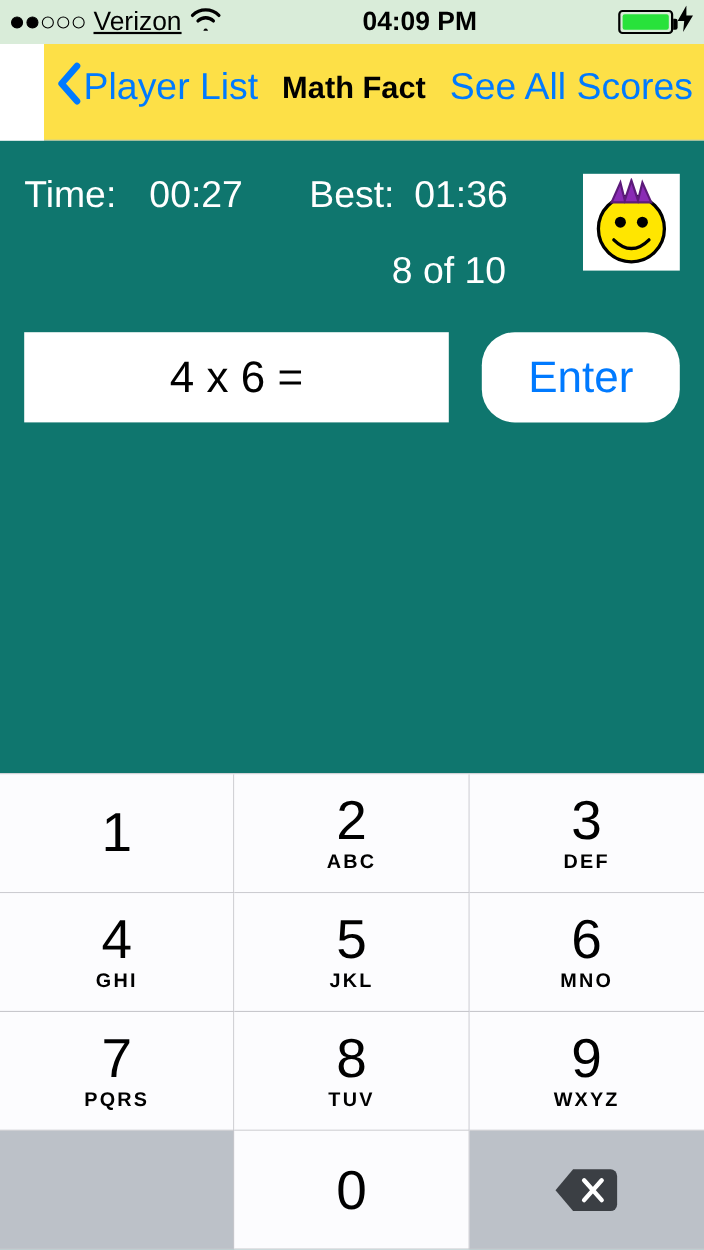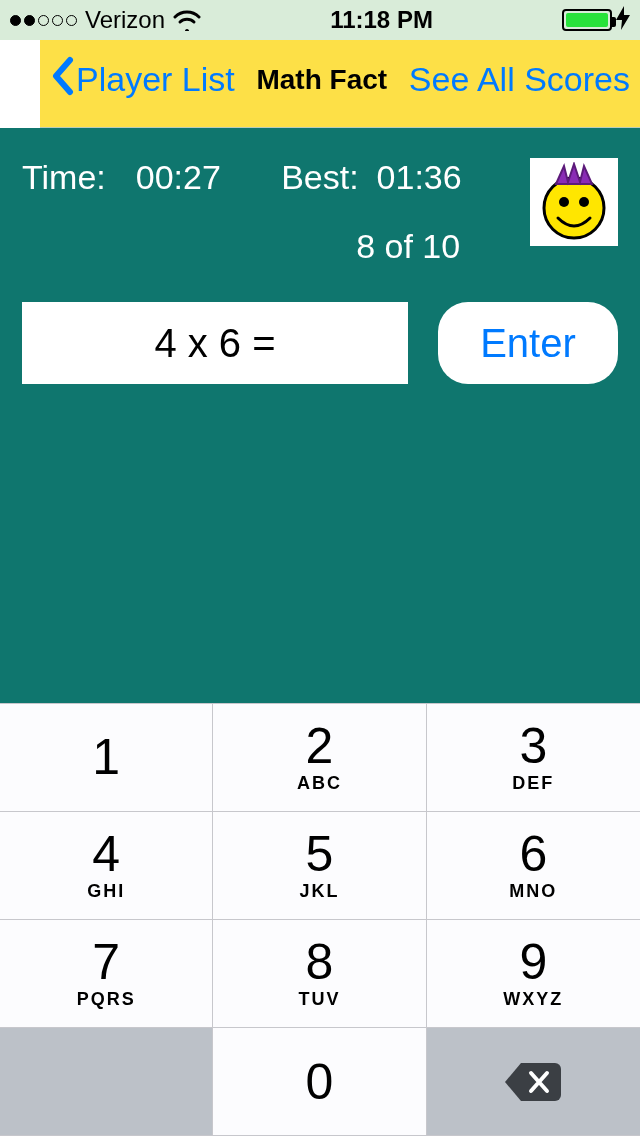--- a/index.html
+++ b/index.html
@@ -10,21 +10,21 @@
   .status-bar {
     height: 40px;
     background: #d9ecd9;
     display: flex;
     align-items: center;
     justify-content: space-between;
     padding: 0 10px;
     font-size: 24px;
     color: #000;
   }
-  .status-left { display:flex; align-items:center; gap:8px; }
+  .status-left { display:flex; gap:8px;text-decoration:underline; }
   .signal { display:flex; gap:3px; align-items:center; }
   .signal .dot { width:11px; height:11px; border-radius:50%; border:1.5px solid #000; }
   .signal .dot.fill { background:#000; }
   .carrier { font-size:24px; }
   .wifi svg { display:block; }
   .status-center { font-weight:600; font-size:24px; }
   .status-right { display:flex; align-items:center; gap:4px; }
   .battery {
     width:50px; height:22px; border:2px solid #000; border-radius:4px; position:relative;
     display:flex; align-items:center; padding:2px;
@@ -119,21 +119,21 @@
     </span>
     <span class="carrier">Verizon</span>
     <span class="wifi">
       <svg width="28" height="22" viewBox="0 0 28 22">
         <path d="M14 20 a2 2 0 1 0 0.001 0 Z" fill="#000"></path>
         <path d="M7 13 a10 10 0 0 1 14 0" stroke="#000" stroke-width="3" fill="none" stroke-linecap="round"></path>
         <path d="M2 8 a17 17 0 0 1 24 0" stroke="#000" stroke-width="3" fill="none" stroke-linecap="round"></path>
       </svg>
     </span>
   </div>
-  <div class="status-center">11:18 PM</div>
+  <div class="status-center">04:09 PM</div>
   <div class="status-right">
     <span class="battery">
         <span class="fill"></span>
       </span>
     <span class="bolt">
       <svg width="14" height="24" viewBox="0 0 14 24">
           <path d="M8 0 L0 14 H6 L5 24 L14 9 H8 Z" fill="#000"></path>
         </svg>
     </span>
   </div>

